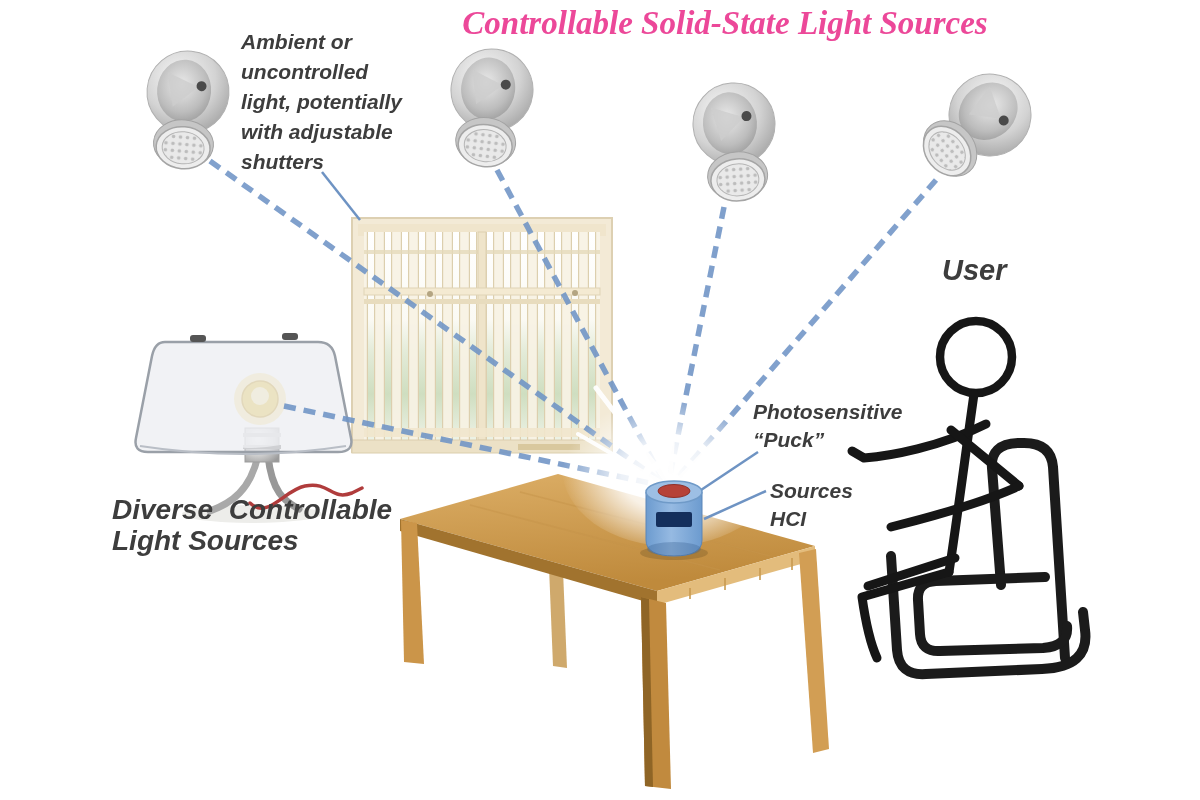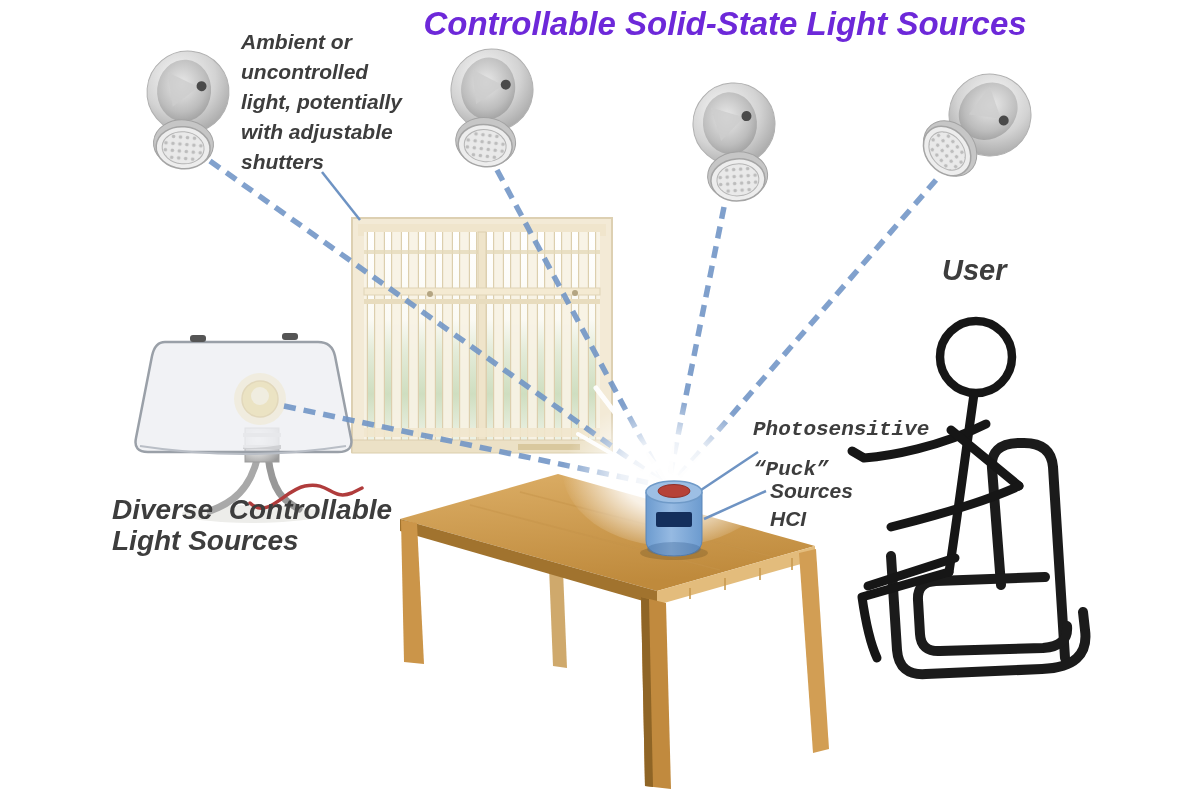--- a/index.html
+++ b/index.html
@@ -5,24 +5,24 @@
   html,body { margin:0; padding:0; background:#fff; }
   .stage {
     position:relative; width:1200px; height:800px; background:#ffffff;
     overflow:hidden; font-family:"Liberation Sans", sans-serif;
   }
   .stage svg { position:absolute; left:0; top:0; }
   .t {
     position:absolute; font-style:italic; font-weight:bold; color:#3d3d3d;
     white-space:pre-line; pointer-events:none;
   }
-  .title   { left:725px; top:5px; transform:translateX(-50%); font-size:33px; color:#6d28d9; white-space:nowrap; }
+  .title   { left:725px; top:5px; transform:translateX(-50%); font-size:33px; color:#ec4899; white-space:nowrap;font-family:Liberation Serif, serif; }
   .ambient { left:241px; top:27px;  font-size:21px; line-height:30px; }
   .diverse { left:112px; top:494px; font-size:28px; line-height:31px; }
-  .pucklbl { left:753px; top:410px; font-size:21px; line-height:40px;font-family:Liberation Mono, monospace; }
+  .pucklbl { left:753px; top:398px; font-size:21px; line-height:28px; }
   .hcilbl  { left:770px; top:477px; font-size:21px; line-height:28px; }
   .userlbl { left:942px; top:254px; font-size:29px; }
 </style>
 </head>
 <body>
 
 <div class="stage">
 
 <svg width="1200" height="800" viewBox="0 0 1200 800">
   <defs>

